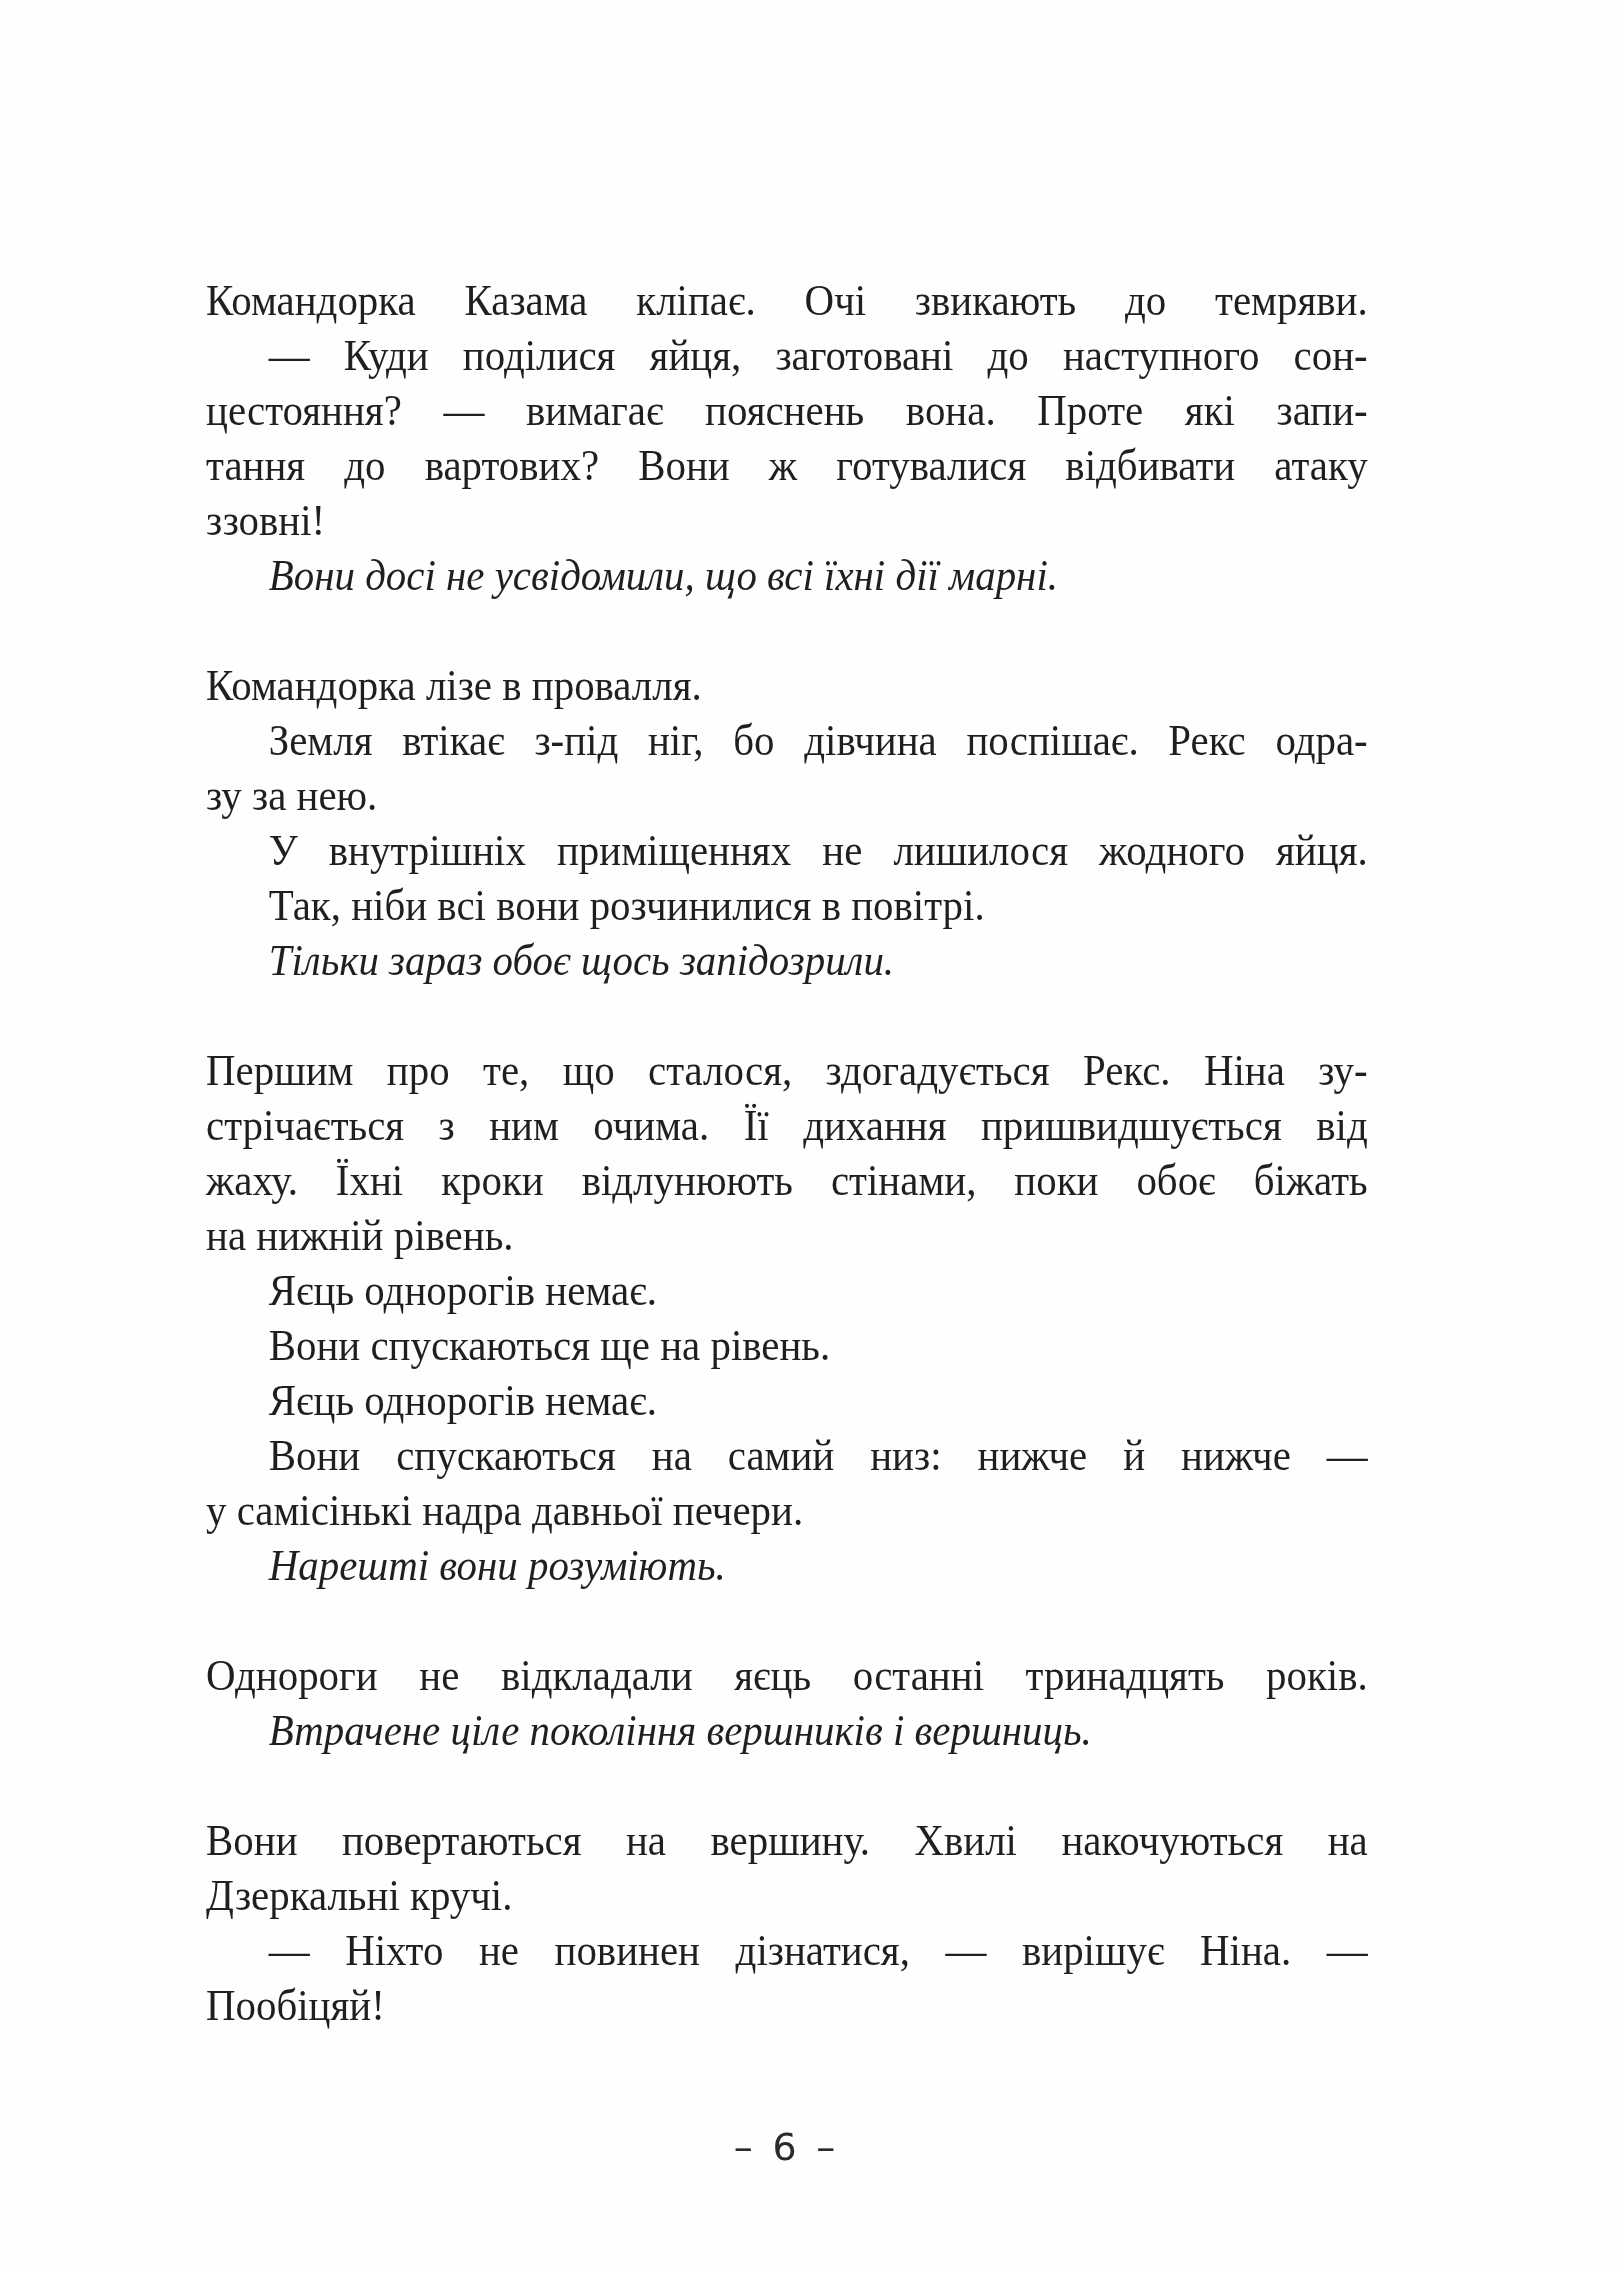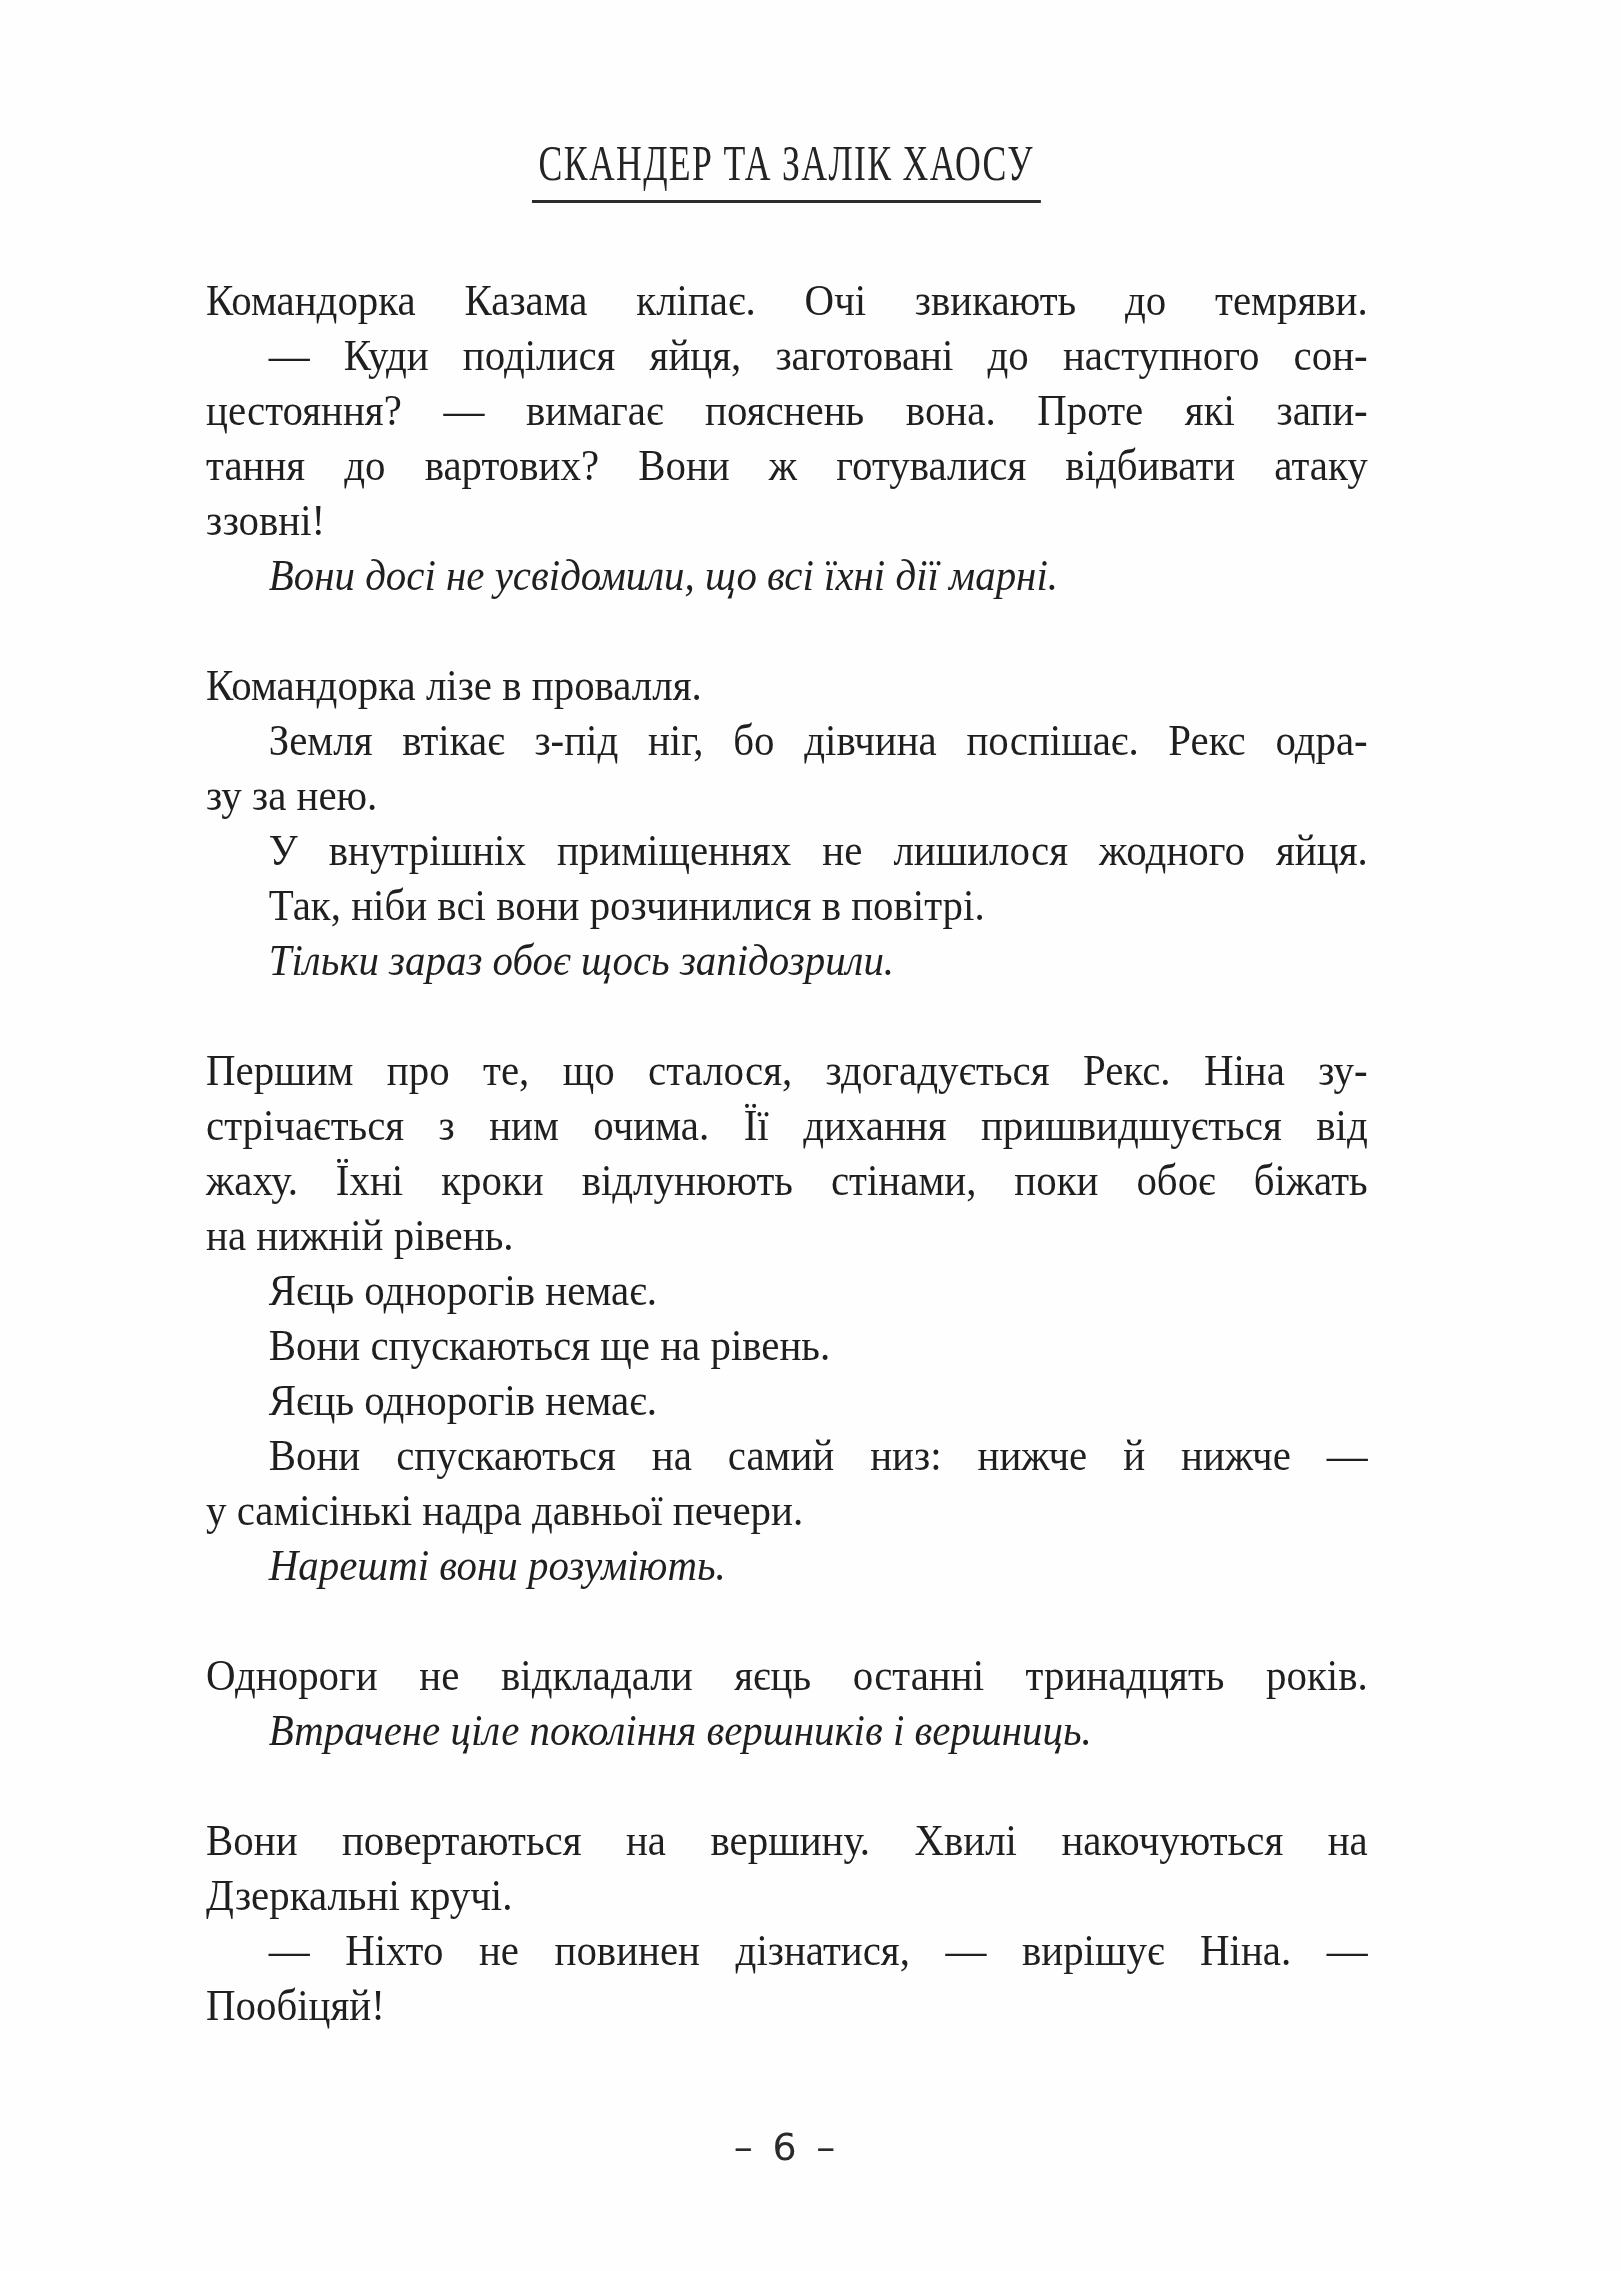--- a/index.html
+++ b/index.html
@@ -78,23 +78,20 @@
     line-height: 42px;
     color: #2a2a2a;
     letter-spacing: 3.8px;
   }
 </style>
 </head>
 <body>
 
 <div class="page">
 
-  <div class="chapter-head">
-    <span class="title">СКАНДЕР ТА ЗАЛІК ХАОСУ</span>
-  </div>
 
   <div class="page-body">
       <div class="block">
         <div class="line j">Командорка Казама кліпає. Очі звикають до темряви.</div>
         <div class="line j ind">— Куди поділися яйця, заготовані до наступного сон-</div>
         <div class="line j">цестояння? — вимагає пояснень вона. Проте які запи-</div>
         <div class="line j">тання до вартових? Вони ж готувалися відбивати атаку</div>
         <div class="line">ззовні!</div>
         <div class="line ind it">Вони досі не усвідомили, що всі їхні дії марні.</div>
       </div>

